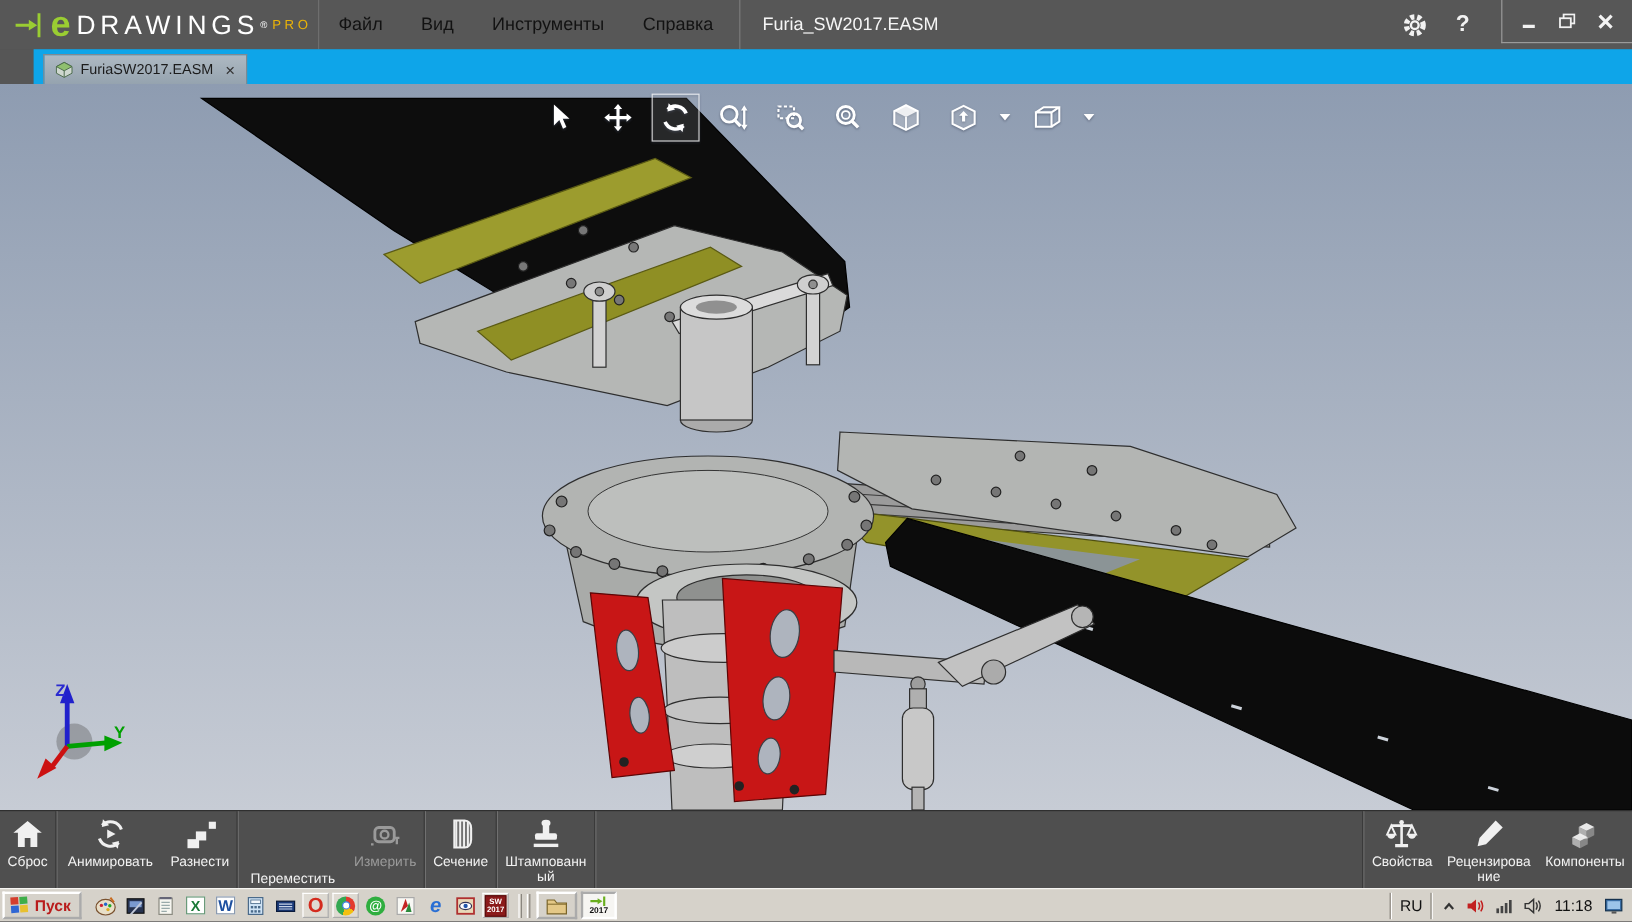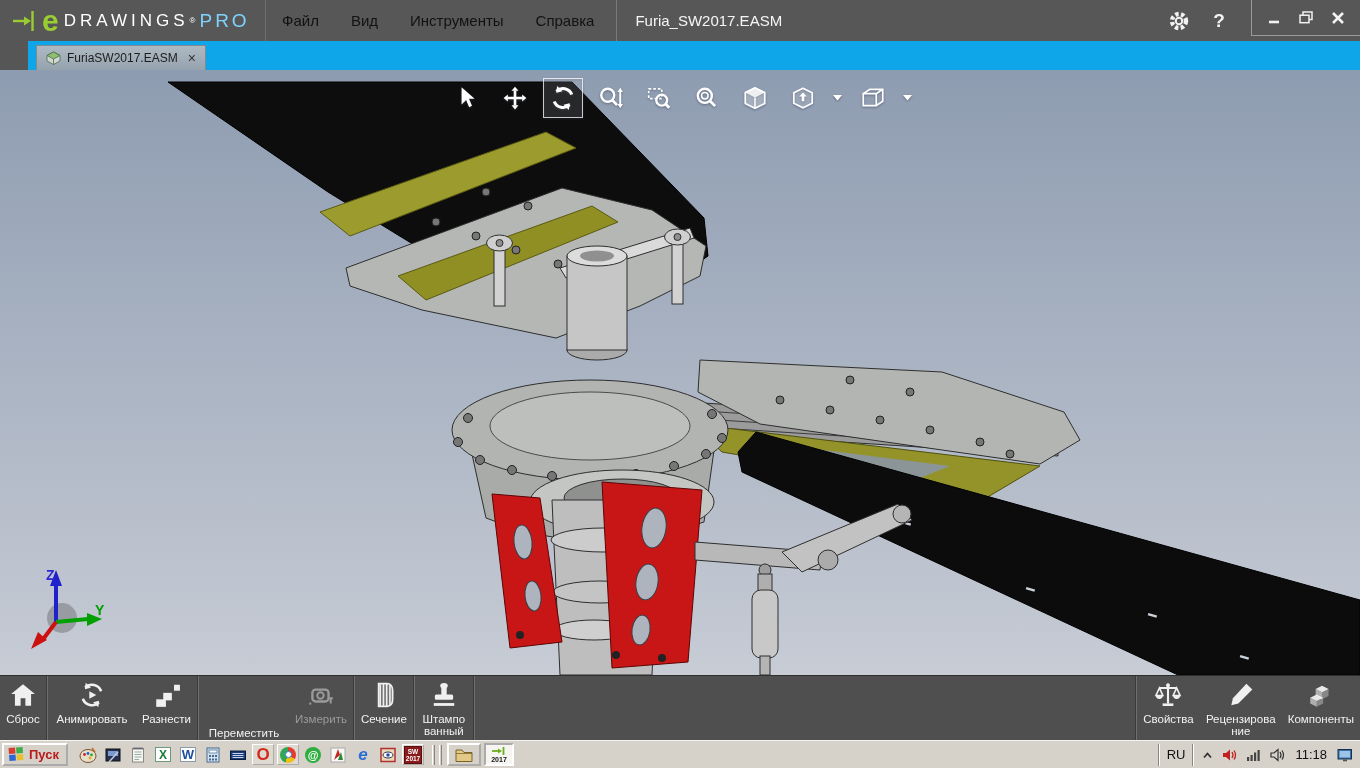--- a/index.html
+++ b/index.html
@@ -7,23 +7,23 @@
     font-family:"Liberation Sans", sans-serif; background:#565656; }
   #stage { position:relative; width:1360px; height:768px; }
 
   
   .titlebar { position:absolute; top:0; left:0; width:1360px; height:41px;
     background:#575757; display:flex; align-items:stretch; color:#f2f2f2; }
   .logo { width:266px; display:flex; align-items:center; padding-left:12px;
     border-right:1px solid #6e6e6e; }
   .logo .arrow { margin-right:4px; }
   .logo .e { color:#9ACD32; font-size:30px; font-weight:bold; line-height:26px; margin-right:5px;}
-  .logo .brand { color:#fff; font-size:17px; letter-spacing:4px; font-weight:500;}
+  .logo .brand { color:#fff; font-size:22px; letter-spacing:4px; font-weight:500;}
   .logo .reg { color:#fff; font-size:8px; vertical-align:super; margin:0 4px 0 1px;}
-  .logo .pro { color:#7dd3fc; font-size:19px; letter-spacing:3px; }
+  .logo .pro { color:#eab308; font-size:11px; letter-spacing:3px; }
   .menubar { display:flex; align-items:center; }
   .menu-item { color:#121212; font-size:15px; padding:0 16px; height:100%;
     display:flex; align-items:center; cursor:default; }
   .doc-sep { border-left:1px solid #7a7a7a; height:41px; margin-left:6px;}
   .doc-title { color:#f5f5f5; font-size:15px; display:flex; align-items:center; padding:0 18px;}
   .tb-right { margin-left:auto; display:flex; align-items:center; }
   .tb-icon { width:40px; height:41px; display:flex; align-items:center; justify-content:center; }
   .help-glyph { font-size:19px; font-weight:bold; color:#f2f2f2; }
   .win-controls { display:flex; align-items:center; height:36px; margin-top:0;
     border-left:1px solid #9a9a9a; border-bottom:1px solid #9a9a9a; padding:0 6px; align-self:flex-start;}
@@ -416,21 +416,21 @@
     </div>
     <div class="bsep"></div>
     <div class="bbtn">
       <svg width="28" height="28" viewBox="0 0 26 26">
         <path d="M8 2.5 h8 c3 0 5 2.5 5 6 v9 c0 3.5 -2 6 -5 6 h-8 Z" fill="rgba(240,240,240,0.22)" stroke="#F0F0F0" stroke-width="1.6"></path>
         <path d="M9.5 3 V23.5 M12.5 2.8 V23.8 M15.5 2.8 V23.8 M18.5 3.6 V22.8" stroke="#F0F0F0" stroke-width="1.5"></path>
       </svg>
       <span class="blabel">Сечение</span>
     </div>
     <div class="bsep"></div>
-    <div class="bbtn" style="width:58px;">
+    <div class="bbtn" style="width:80px;">
       <svg width="28" height="28" viewBox="0 0 26 26">
         <ellipse cx="13" cy="4.5" rx="3.5" ry="2.6" fill="#F0F0F0"></ellipse>
         <rect x="10.5" y="6" width="5" height="7" fill="#F0F0F0"></rect>
         <rect x="4.5" y="12.5" width="17" height="5" rx="1.5" fill="#F0F0F0"></rect>
         <rect x="3.5" y="20.5" width="19" height="2.6" fill="#F0F0F0"></rect>
       </svg>
       <span class="blabel">Штампованный</span>
     </div>
     <div class="bsep"></div>
 

